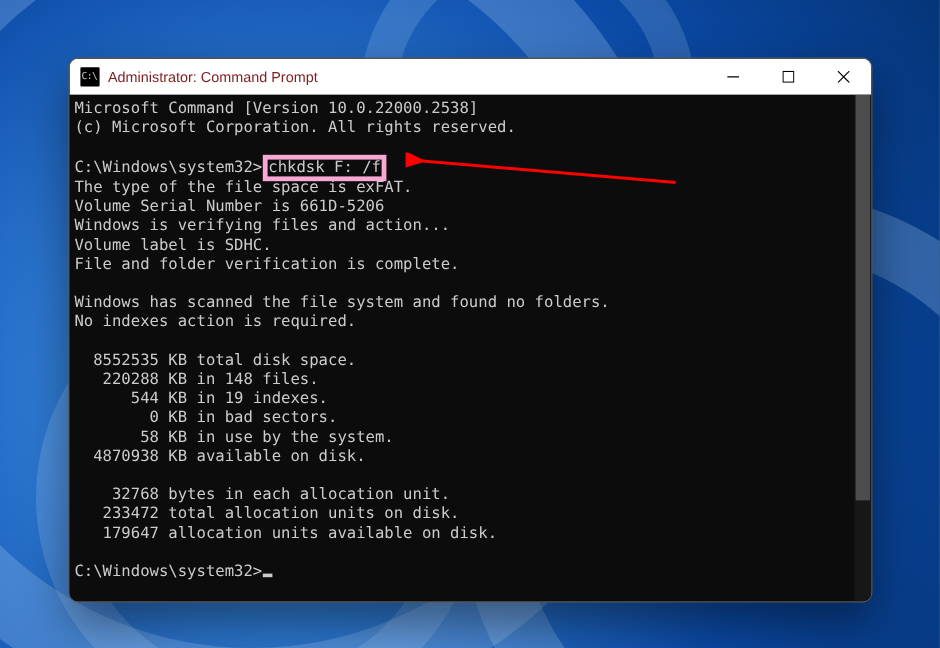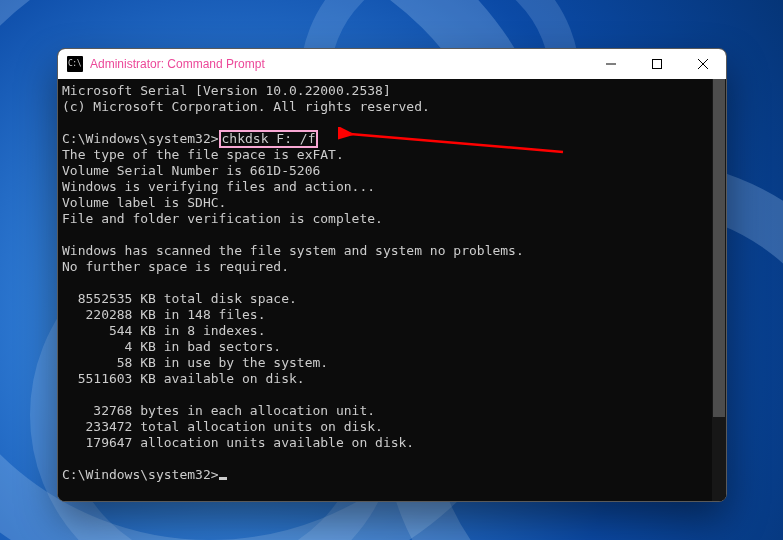--- a/index.html
+++ b/index.html
@@ -58,21 +58,21 @@
   .titlebar .icon span {
     color: #ccc;
     font-size: 8px;
     font-family: Consolas, monospace;
     line-height: 8px;
     padding-left: 1px;
     letter-spacing: -0.5px;
   }
   .titlebar .title {
     font-size: 12px;
-    color: #ec4899;
+    color: #7f1d1d;
     flex: 1;
   }
   .titlebar .btns {
     display: flex;
     height: 100%;
   }
   .titlebar .btn {
     width: 46px;
     height: 100%;
     display: flex;
@@ -104,21 +104,21 @@
   }
   .terminal .thumb {
     position: absolute;
     right: 1px;
     top: 0;
     width: 12px;
     height: 80%;
     background: #4d4d4d;
   }
   .hl {
-    border: 2px solid #f9a8d4;
+    border: 4px solid #f9a8d4;
     padding: 0 1px;
     margin: -2px 0;
     display: inline-block;
     line-height: 14px;
   }
   .cursor {
     display: inline-block;
     width: 8px;
     height: 3px;
     background: #cccccc;
@@ -155,39 +155,39 @@
           </svg>
       </div>
       <div class="btn">
         <svg width="10" height="10" viewBox="0 0 10 10">
             <line x1="0" y1="0" x2="10" y2="10" stroke="#000" stroke-width="1"></line>
             <line x1="10" y1="0" x2="0" y2="10" stroke="#000" stroke-width="1"></line>
           </svg>
       </div>
     </div>
   </div>
-  <div class="terminal"><span>Microsoft Serial [Version 10.0.22000.2538]</span>
+  <div class="terminal"><span>Microsoft Command [Version 10.0.22000.2538]</span>
 <span>(c) Microsoft Corporation. All rights reserved.</span>
 
 <span>C:\Windows\system32&gt;</span><span class="hl">chkdsk F: /f</span>
 <span>The type of the file space is exFAT.</span>
 <span>Volume Serial Number is 661D-5206</span>
 <span>Windows is verifying files and action...</span>
 <span>Volume label is SDHC.</span>
 <span>File and folder verification is complete.</span>
 
-<span>Windows has scanned the file system and system no problems.</span>
-<span>No further space is required.</span>
+<span>Windows has scanned the file system and found no folders.</span>
+<span>No indexes action is required.</span>
 
 <span>  8552535 KB total disk space.</span>
 <span>   220288 KB in 148 files.</span>
-<span>      544 KB in 8 indexes.</span>
-<span>        4 KB in bad sectors.</span>
+<span>      544 KB in 19 indexes.</span>
+<span>        0 KB in bad sectors.</span>
 <span>       58 KB in use by the system.</span>
-<span>  5511603 KB available on disk.</span>
+<span>  4870938 KB available on disk.</span>
 
 <span>    32768 bytes in each allocation unit.</span>
 <span>   233472 total allocation units on disk.</span>
 <span>   179647 allocation units available on disk.</span>
 
 <span>C:\Windows\system32&gt;</span><span class="cursor"></span>
 <div class="scrollbar"><div class="thumb"></div></div>
 <svg class="arrow" style="left:280px; top:48px;" width="230" height="30">
   <defs>
     <marker id="ah" markerWidth="10" markerHeight="8" refX="2" refY="4" orient="auto">

